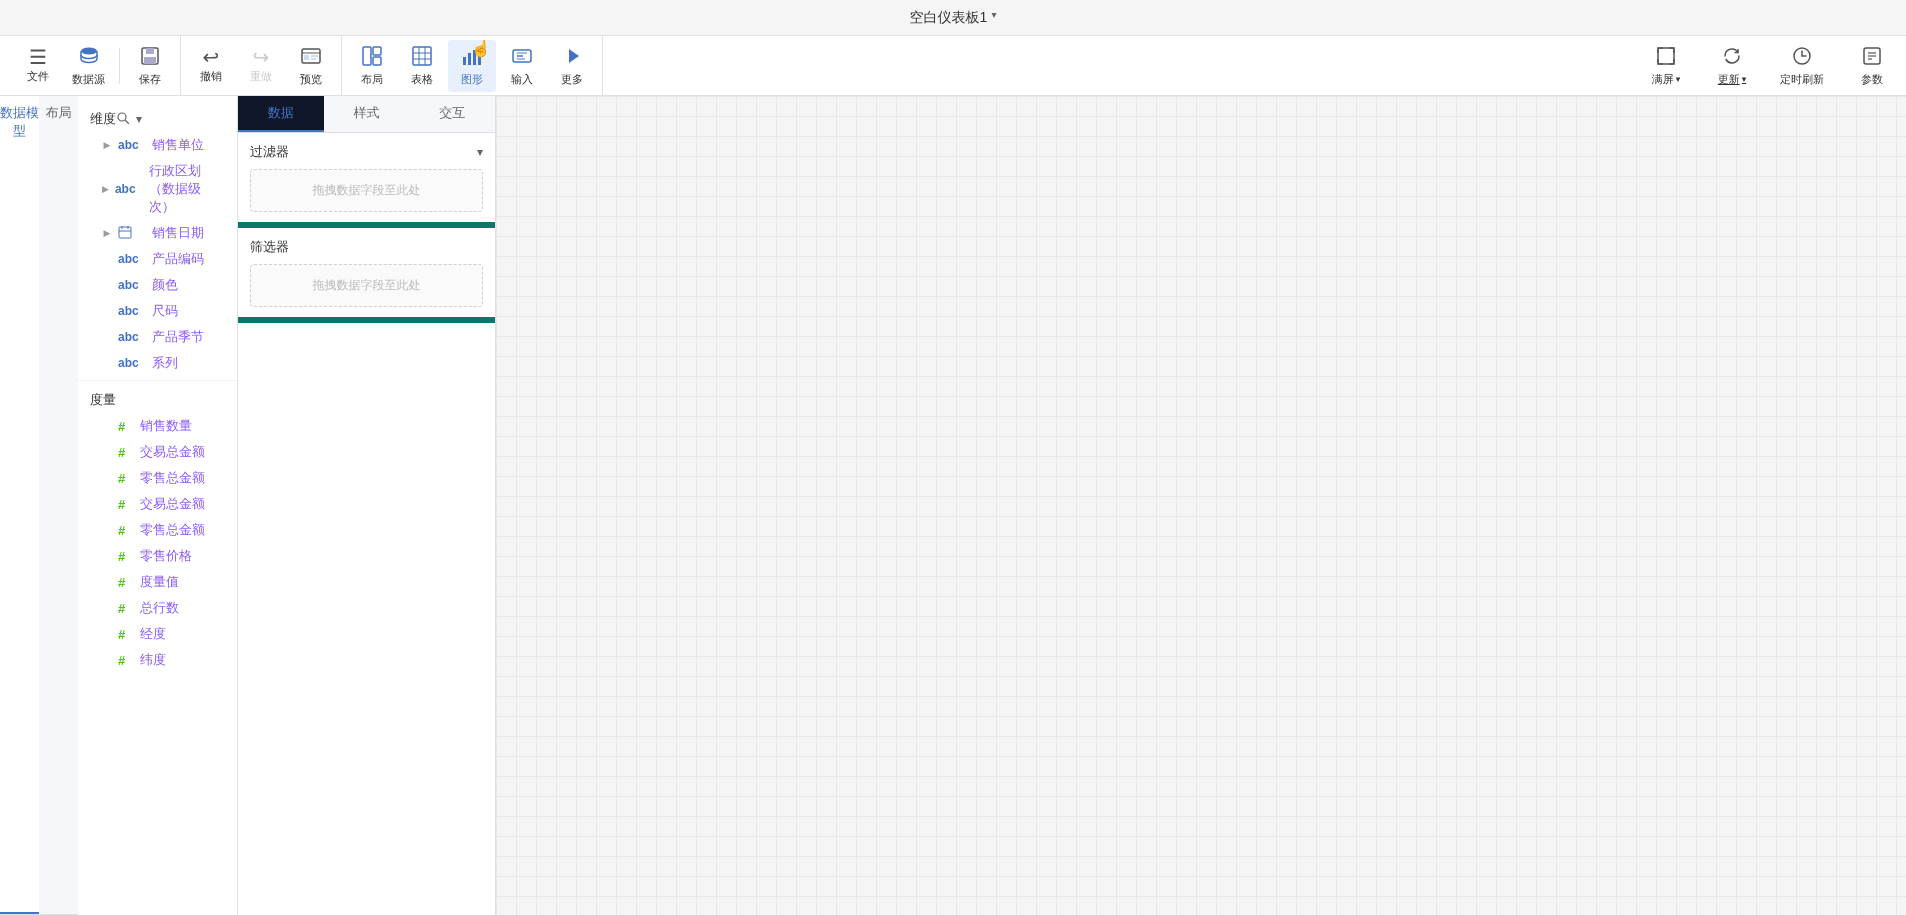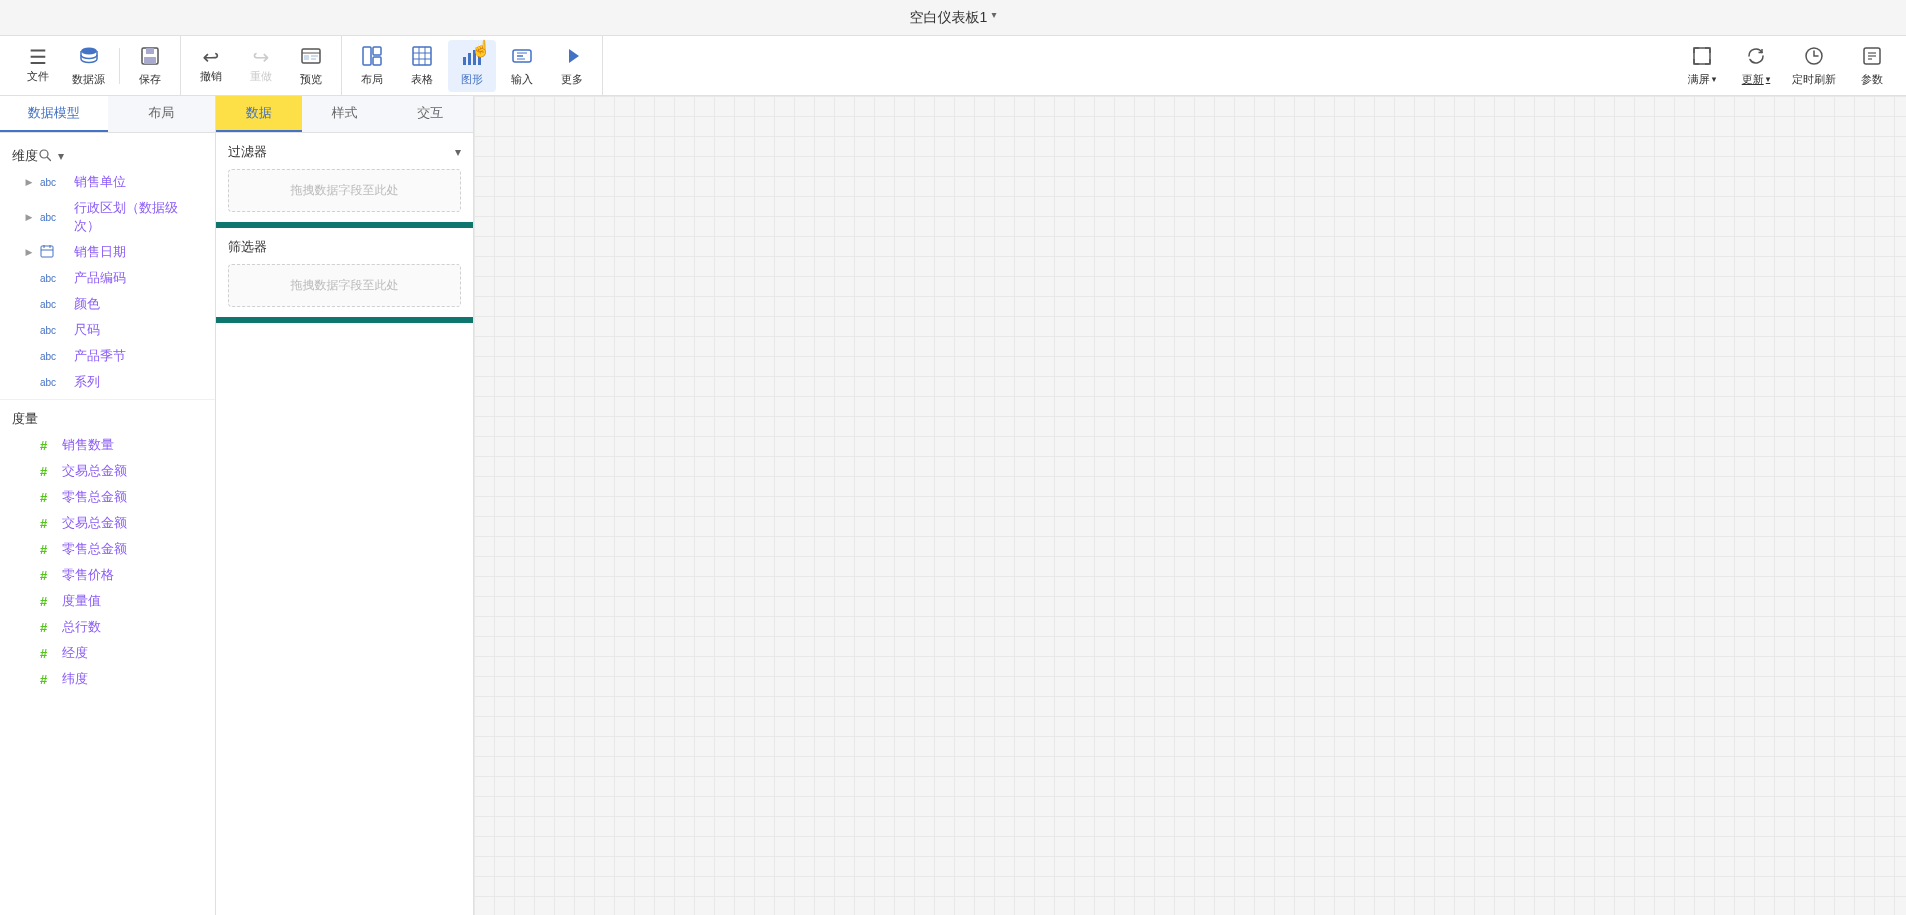--- a/index.html
+++ b/index.html
@@ -68,38 +68,38 @@
     .toolbar-btn.active .btn-icon { color: #4472c4; }
     .toolbar-btn.disabled { color: #ccc; cursor: default; }
     .toolbar-btn.disabled .btn-icon { color: #ccc; }
     .toolbar-spacer { width: 1px; background: #e0e0e0; height: 36px; margin: 0 4px; }
 
     
     .toolbar-right {
       margin-left: auto;
       display: flex;
       align-items: center;
-      gap: 2px;
+      gap: 14px;
       height: 100%;
     }
     .toolbar-right .toolbar-btn { min-width: 52px; }
 
     
     .main-content {
       display: flex;
       height: calc(915px - 36px - 60px);
     }
 
     
     .left-panel {
-      width: 216px;
+      width: 238px;
       background: #fff;
       border-right: 1px solid #e0e0e0;
       display: flex;
-      flex-direction: column;
+      flex-direction: row;
       overflow: hidden;
     }
 
     
     .left-tabs {
       display: flex;
       border-bottom: 1px solid #e0e0e0;
       background: #f5f7fa;
     }
     .left-tab {
@@ -189,23 +189,23 @@
     .field-expand {
       width: 10px;
       height: 10px;
       display: flex;
       align-items: center;
       justify-content: center;
       color: #999;
       font-size: 9px;
     }
     .field-type {
-      font-size: 10px;
+      font-size: 12px;
       color: #4472c4;
-      font-weight: 400;
+      font-weight: 700;
       min-width: 28px;
     }
     .field-name { color: #8b5cf6; }
     .field-icon-hash {
       color: #52c41a;
       font-size: 13px;
       font-weight: bold;
       min-width: 16px;
     }
     .section-divider {
@@ -232,21 +232,21 @@
       padding: 8px 0;
       text-align: center;
       cursor: pointer;
       font-size: 13px;
       color: #666;
       border-bottom: 2px solid transparent;
     }
     .middle-tab.active {
       color: #4472c4;
       border-bottom: 2px solid #4472c4;
-      background: #fde047;
+      background: #0f172a;
       font-weight: 500;
     }
 
     
     .filter-section {
       padding: 10px 12px;
       border-bottom: 6px solid #0f766e;
     }
     .filter-header {
       display: flex;

